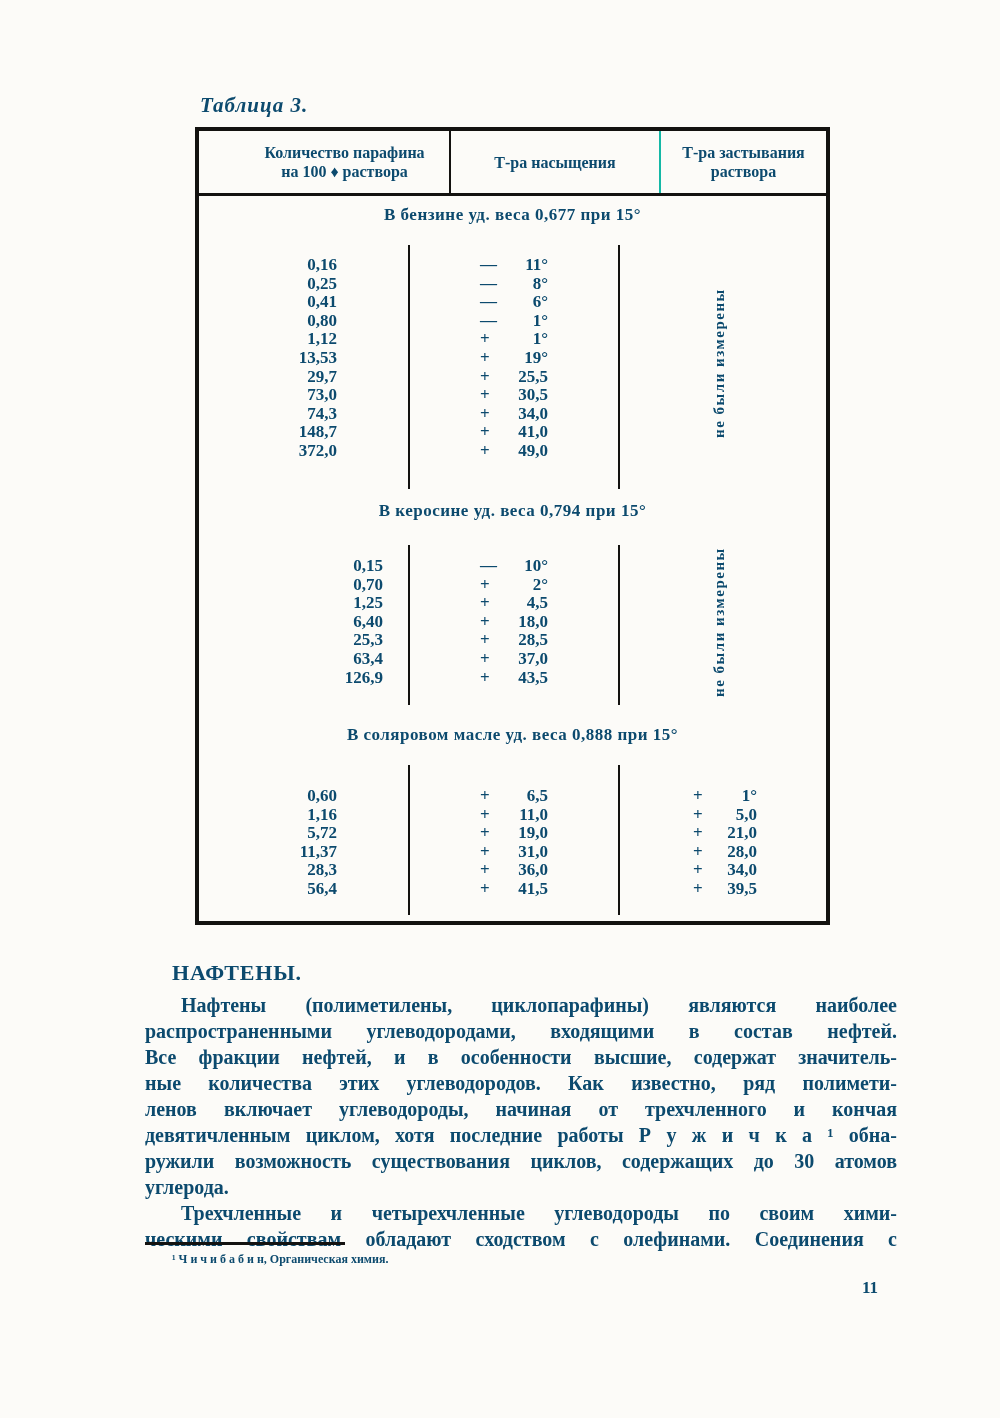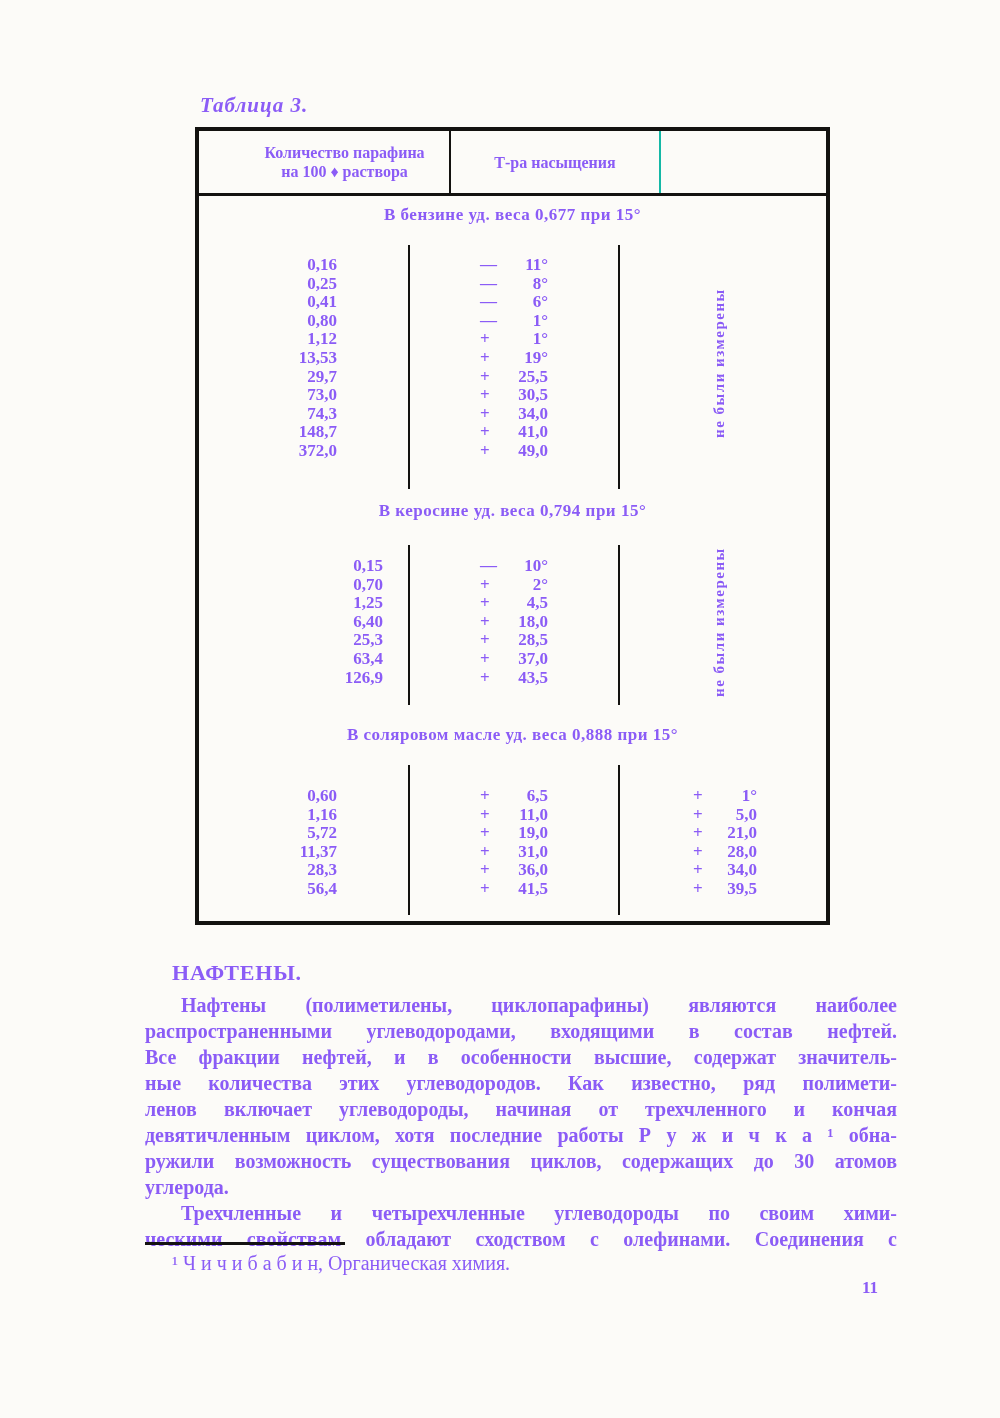--- a/index.html
+++ b/index.html
@@ -1,19 +1,19 @@
 <!DOCTYPE html>
 <html><head>
 <meta charset="utf-8">
 <style>
   html,body{margin:0;padding:0;}
   body{background:#ffffff;}
   .page{
     position:relative;width:1000px;height:1418px;background:#fcfbf8;
-    font-family:"Liberation Serif","DejaVu Serif",serif;color:#8b5cf6;
+    font-family:"Liberation Serif","DejaVu Serif",serif;color:#0c4a6e;
     overflow:hidden;
   }
   .abs{position:absolute;}
 
   
   .caption{font-style:italic;font-weight:700;font-size:21px;letter-spacing:1px;}
 
   
   .tbl{border:4px solid #131210;}
   .thead{display:flex;border-bottom:3px solid #131210;}
@@ -35,39 +35,43 @@
         font-weight:700;font-size:15px;letter-spacing:1.5px;text-align:center;}
 
   
   .heading{font-weight:700;font-size:22px;letter-spacing:0.8px;}
   .bline{width:752px;font-size:20px;font-weight:700;line-height:26px;
          text-align:justify;text-align-last:justify;white-space:normal;}
   .bline.first{text-indent:36px;}
   .bline.last{text-align-last:left;}
 
   .fnrule{background:#131210;height:3px;}
-  .footnote{font-weight:400;font-size:20px;}
+  .footnote{font-weight:700;font-size:12px;}
   .pagenum{font-weight:700;font-size:17px;}
 </style>
 </head>
 <body>
 
 <div class="page">
 
   <div class="abs caption" style="left:200px;top:93px;">Таблица 3.</div>
 
   <div class="abs tbl" style="left:195px;top:127px;width:627px;height:790px;">
 
     <div class="abs thead" style="left:0;top:0;width:627px;height:62px;">
       <div class="hcell" style="width:209px;border-right:2px solid #131210;padding-left:41px;">
         <div>Количество парафина</div>
         <div>на 100 ♦ раствора</div>
       </div>
       <div class="hcell" style="width:208px;border-right:2px solid #14b8a6;">
         <div>Т-ра насыщения</div>
+      </div>
+      <div class="hcell" style="flex:1;">
+        <div>Т-ра застывания</div>
+        <div>раствора</div>
       </div>
     </div>
 
     <div class="abs sec-title" style="left:0;top:74px;">В бензине уд. веса 0,677 при 15°</div>
 
     <div class="abs vline" style="left:209px;top:114px;height:244px;"></div>
     <div class="abs vline" style="left:419px;top:114px;height:244px;"></div>
 
     <div class="abs amt-col" style="left:0;top:125px;font-family:Liberation Serif, serif;">
       <div>0,16</div>

